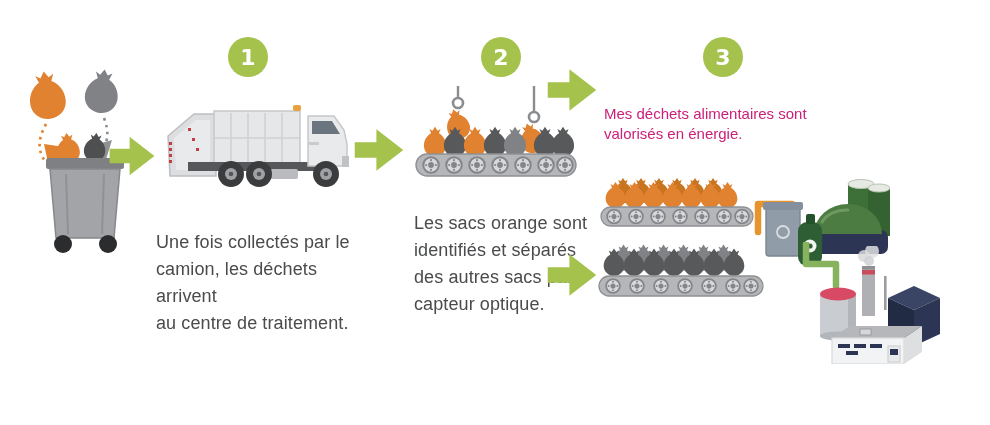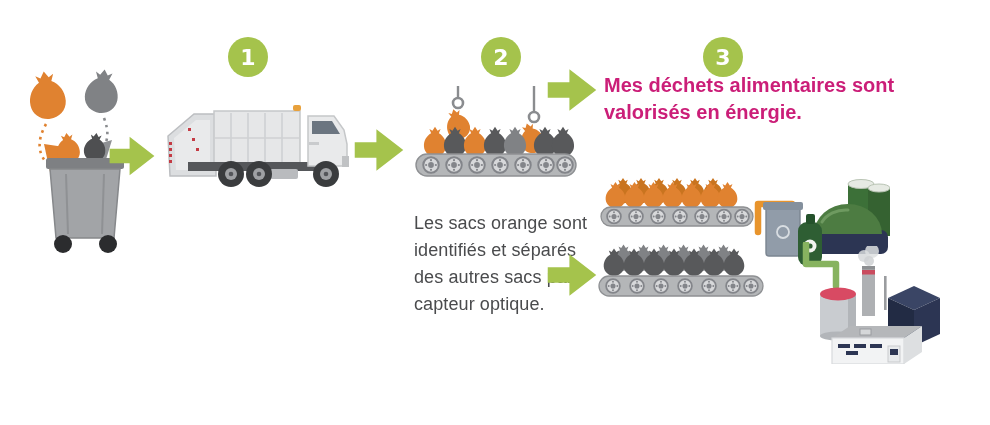--- a/index.html
+++ b/index.html
@@ -13,21 +13,21 @@
     background:var(--accent-green,#a5c34c);color:#fff;
     display:flex;align-items:center;justify-content:center;
     font-weight:bold;font-size:22px;font-family:"DejaVu Sans",sans-serif;
   }
   .caption{
     position:absolute;white-space:pre-line;color:var(--caption-text,#4a4b4d);
     font-size:18px;line-height:1.5;letter-spacing:.1px;margin-top:26px;
   }
   .headline{
     position:absolute;white-space:pre-line;color:var(--magenta,#cb1e78);
-    font-weight:bold;font-size:20px;line-height:1.34;
+    font-weight:normal;font-size:15px;line-height:1.34;margin-top:32px;
   }
   .boldbody{
     position:absolute;white-space:pre-line;color:var(--bold-text,#3b3c3e);
     font-weight:bold;font-size:14.5px;line-height:1.35;
   }
   .fill-green{fill:var(--accent-green,#a5c34c);}
   .fill-orange{fill:var(--bag-orange,#e08230);}
   .fill-orange-dark{fill:#c9741f;}
   .fill-bag-dark{fill:var(--bag-dark,#58595b);}
   .fill-bag-mid{fill:#808285;}
@@ -131,20 +131,23 @@
         <circle cx="73" cy="76" r="2.3" fill="#54565a"></circle>
       <circle cx="101" cy="76" r="13" fill="#3a3c3e"></circle>
         <circle cx="101" cy="76" r="6" fill="#9fa1a4"></circle>
         <circle cx="101" cy="76" r="2.3" fill="#54565a"></circle>
       <circle cx="168" cy="76" r="13" fill="#3a3c3e"></circle>
         <circle cx="168" cy="76" r="6" fill="#9fa1a4"></circle>
         <circle cx="168" cy="76" r="2.3" fill="#54565a"></circle>
     </g>
   </svg>
 
+  <div class="caption" style="left:156px;top:203px;width:200px;">Une fois collectés par le
+camion, les déchets arrivent
+au centre de traitement.</div>
 
   <svg class="abs" style="left:353px;top:118px;" width="52" height="64" viewBox="0 0 60 60">
     <use href="#sym-arrow" class="fill-green"></use>
   </svg>
 
   <svg class="abs" style="left:414px;top:86px;" width="164" height="92" viewBox="0 0 164 92">
     <g>
       <line x1="44" y1="0" x2="44" y2="12" stroke="#8a8c8f" stroke-width="2.4"></line>
       <circle cx="44" cy="17" r="5" fill="none" stroke="#8a8c8f" stroke-width="2.6"></circle>
       <use href="#sym-bag" x="0" y="0" width="27" height="32" class="fill-orange" transform="translate(30,22) rotate(-16,13,16)"></use>

